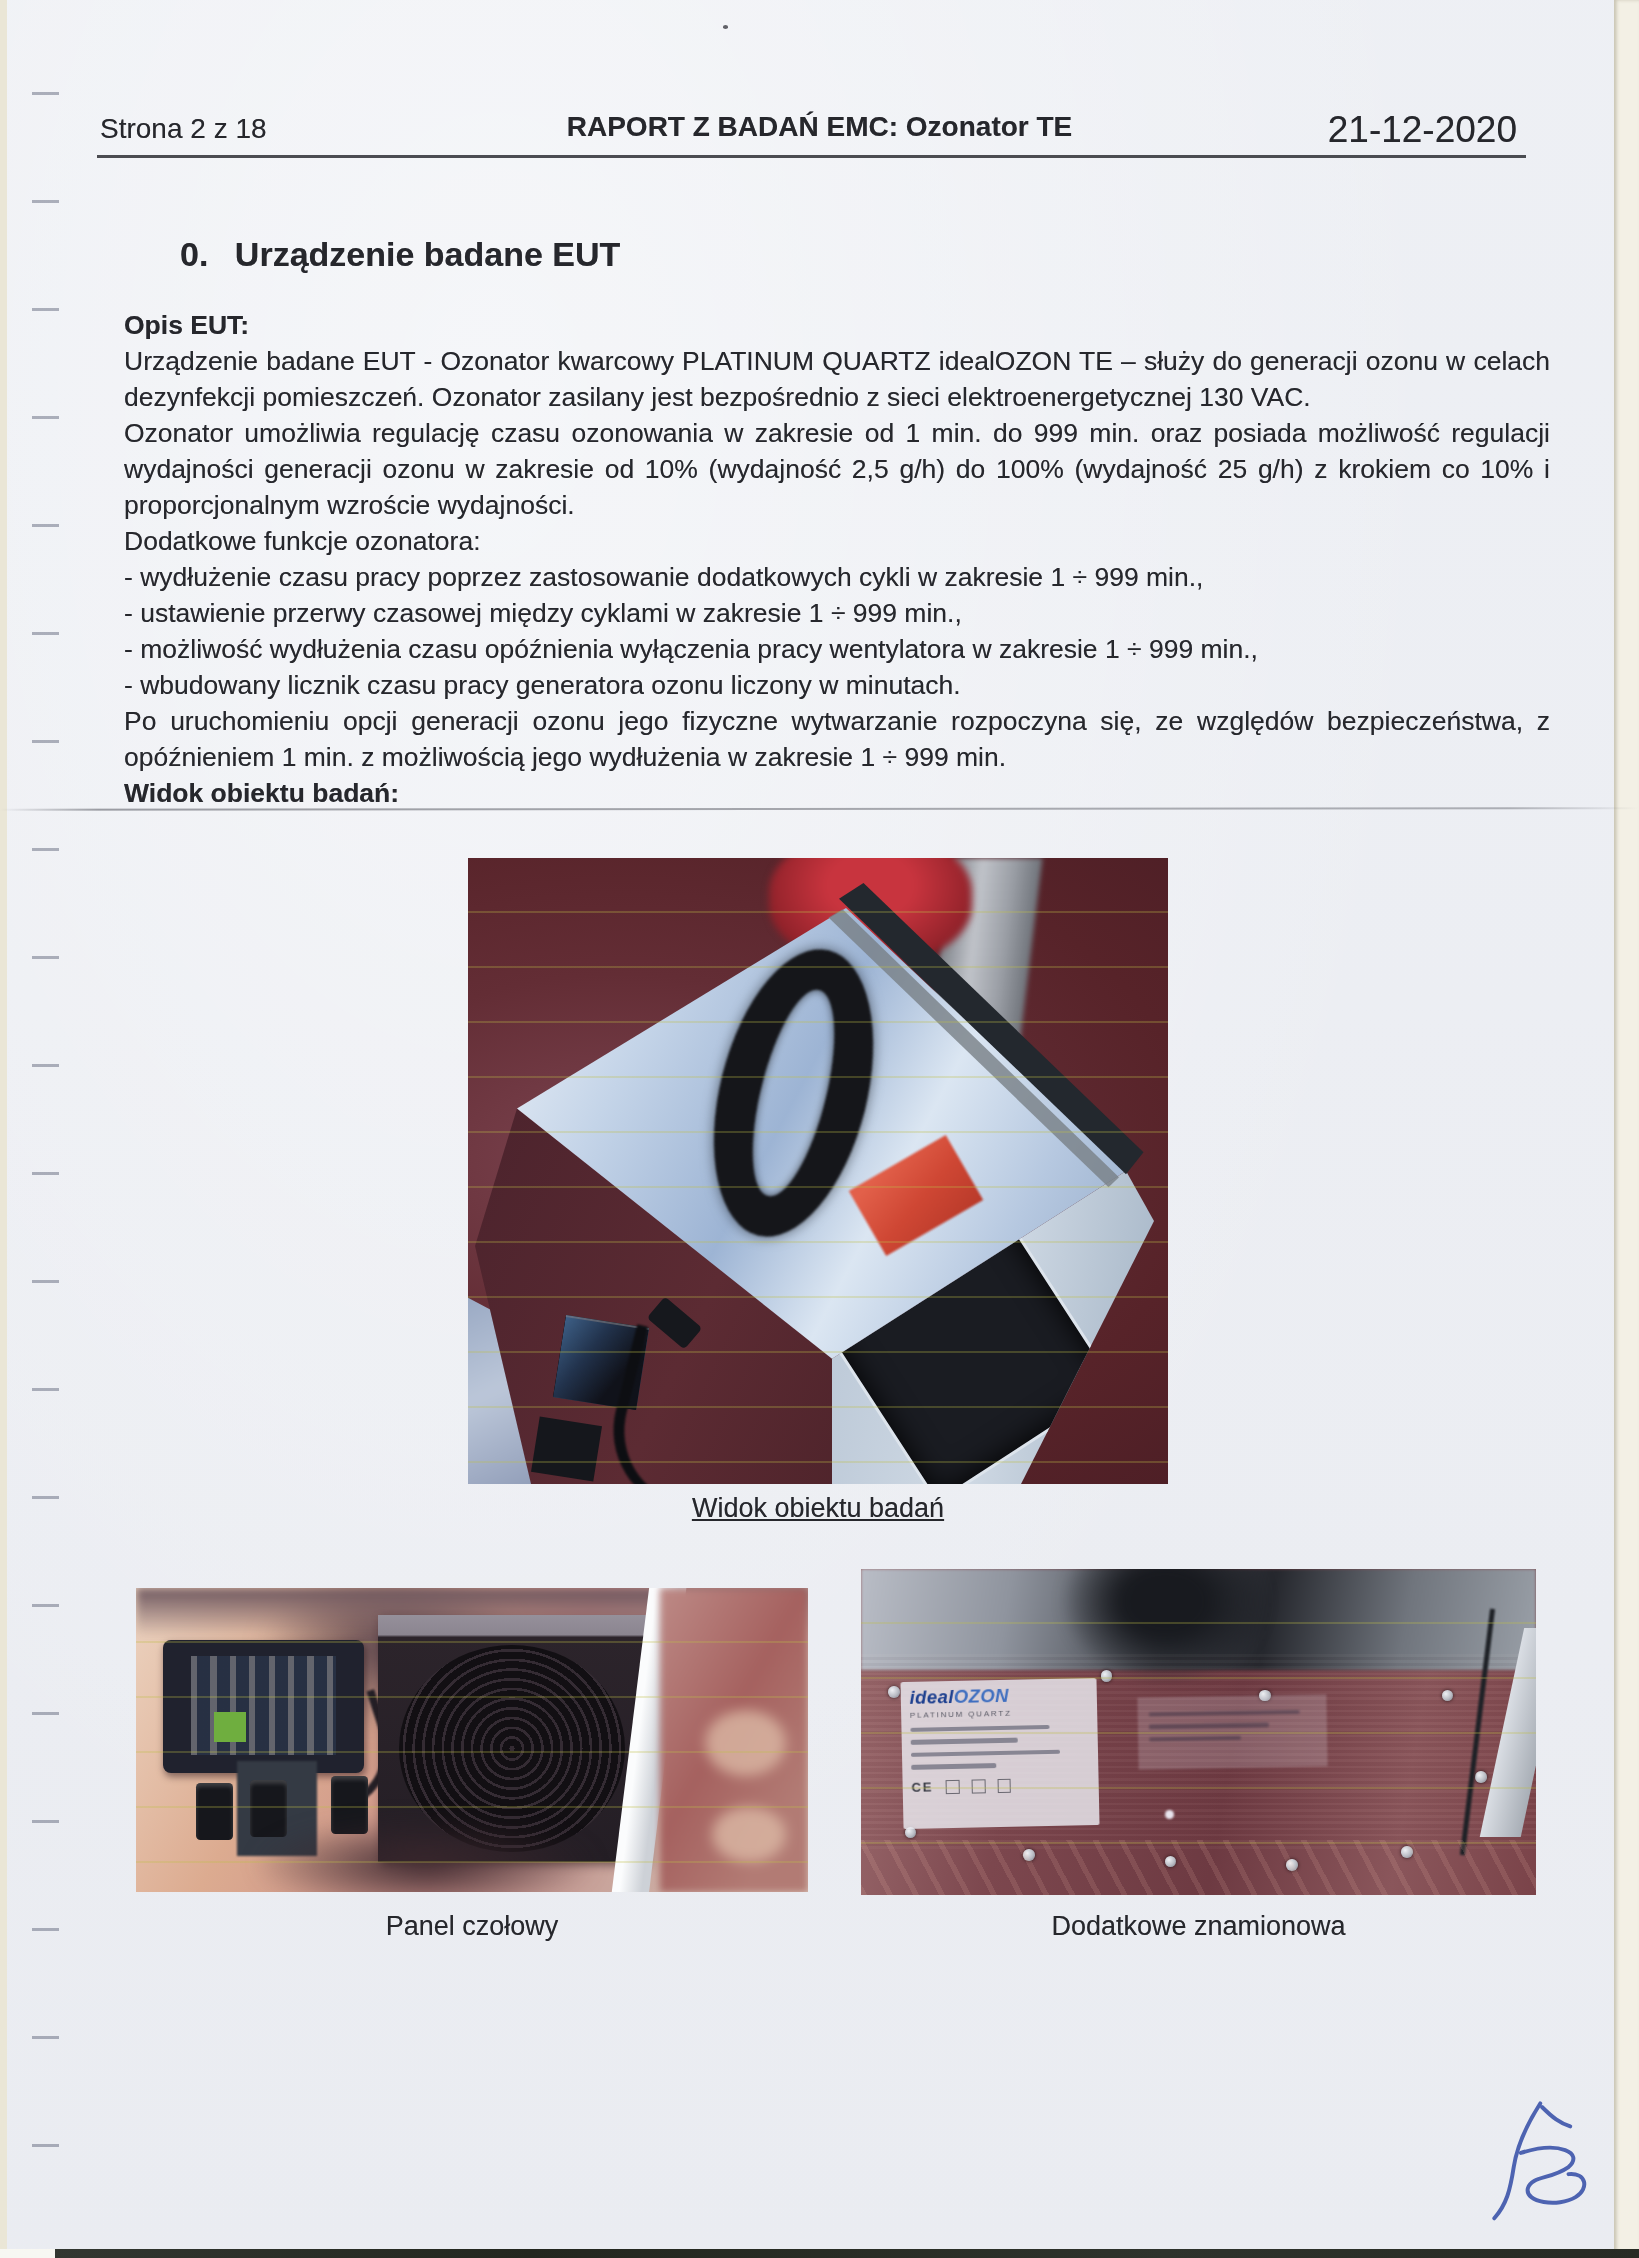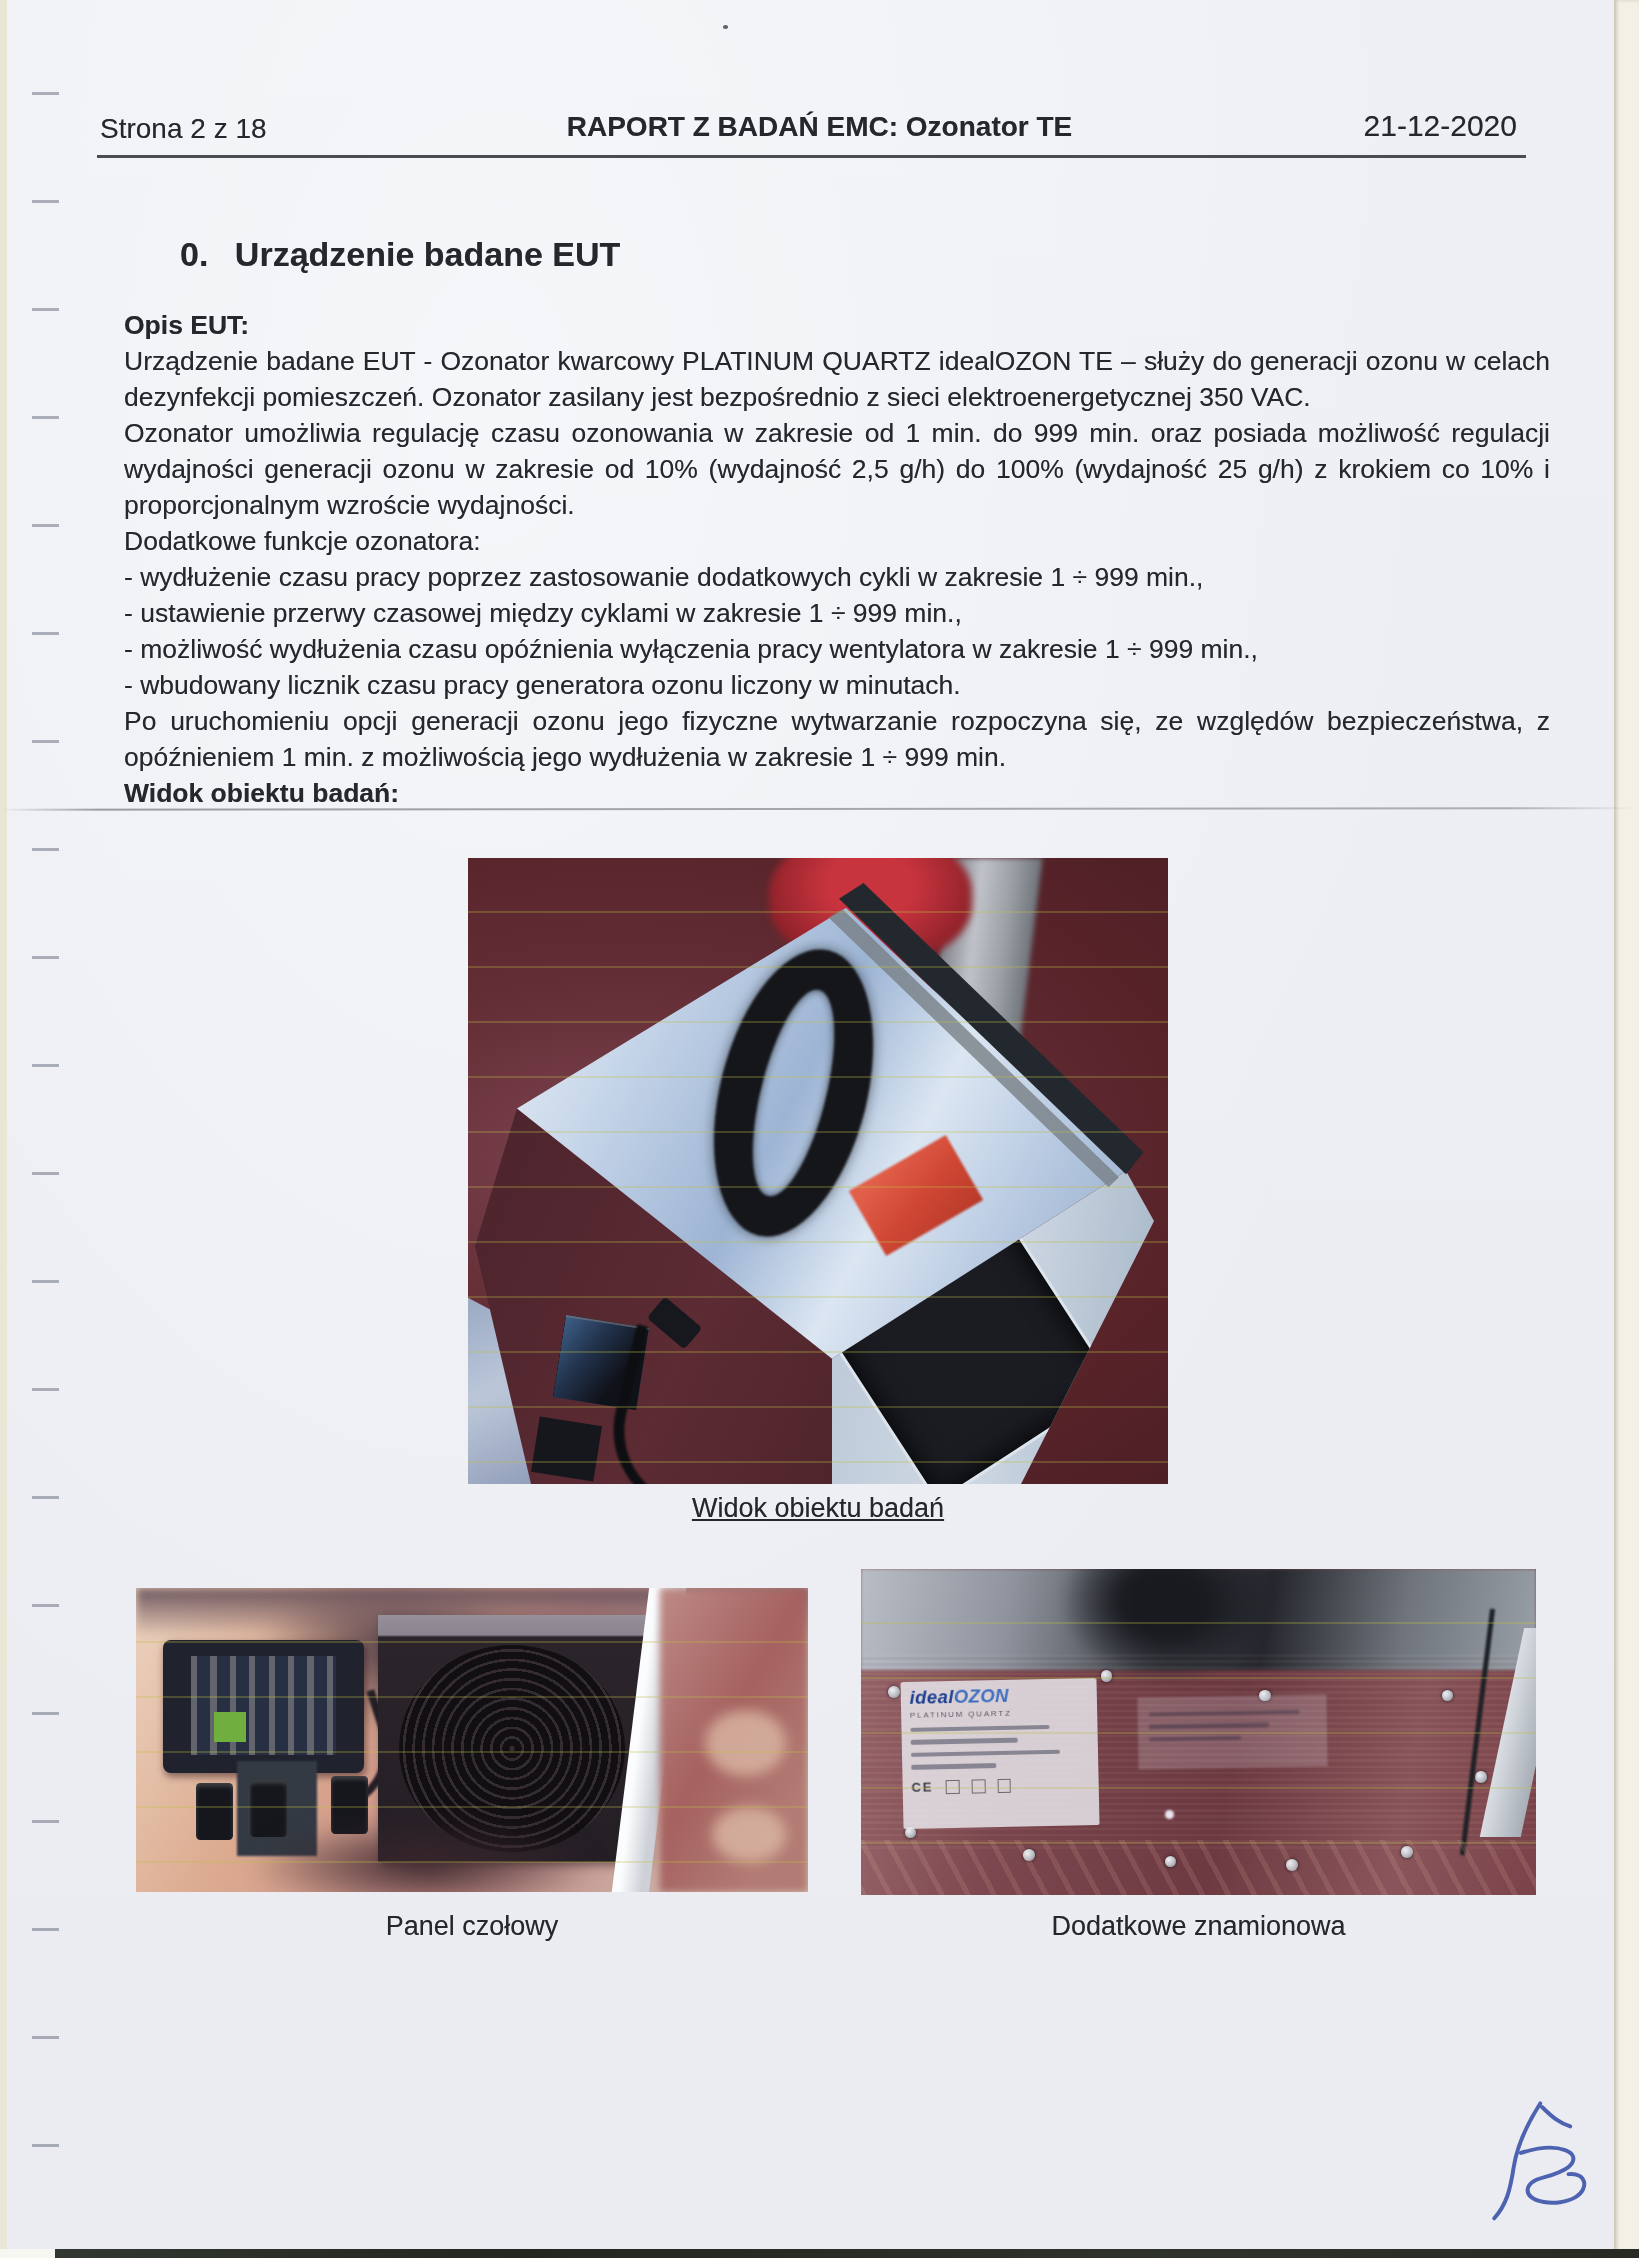--- a/index.html
+++ b/index.html
@@ -17,21 +17,21 @@
   .crease{position:absolute;left:0;top:808px;width:1639px;height:1.8px;transform:rotate(-.06deg);
           background:linear-gradient(90deg,rgba(115,117,124,0),rgba(108,110,118,.65) 6%,rgba(108,110,118,.5) 92%,rgba(115,117,124,0));}
   .speck{position:absolute;width:5.3px;height:3.5px;border-radius:50%;background:#3c3c44;opacity:.8;}
   .bottom-band{position:absolute;left:55px;top:2249px;width:1584px;height:9.7px;
                background:linear-gradient(90deg,#323731,#23271f 30%,#2e332c 70%,#272b24);}
   .bottom-white{position:absolute;left:0;top:2249px;width:55px;height:9.7px;background:#f7f7f2;}
 
   
   .h-pageno{position:absolute;left:100px;top:113px;font-size:28px;}
   .h-title{position:absolute;left:0;top:111px;width:1639px;text-align:center;font-size:28px;font-weight:700;}
-  .h-date{position:absolute;right:122px;top:109px;font-size:30px;}
+  .h-date{position:absolute;right:122px;top:109px;font-size:37px;}
   .h-rule{position:absolute;left:97px;top:155px;width:1429px;height:2.6px;background:#33343a;opacity:.88;}
 
   
   .sec{position:absolute;left:180px;top:235px;font-size:34px;font-weight:700;}
   .sec .num{margin-right:26.5px;}
 
   
   .body-block{position:absolute;left:124px;top:307px;width:1426px;font-size:26.5px;line-height:36px;}
   .body-block p{margin:0;text-align:justify;}
   .body-block .nojust{text-align:left;}
@@ -171,21 +171,21 @@
   <div class="h-title txt">RAPORT Z BADAŃ EMC: Ozonator TE</div>
   <div class="h-date txt">21-12-2020</div>
   <div class="h-rule"></div>
 
   <div class="sec txt">
     <span class="num">0.</span><span>Urządzenie badane EUT</span>
   </div>
 
   <div class="body-block txt">
     <p class="b nojust">Opis EUT:</p>
-    <p>Urządzenie badane EUT - Ozonator kwarcowy PLATINUM QUARTZ idealOZON TE – służy do generacji ozonu w celach dezynfekcji pomieszczeń. Ozonator zasilany jest bezpośrednio z sieci elektroenergetycznej 350 VAC.</p>
+    <p>Urządzenie badane EUT - Ozonator kwarcowy PLATINUM QUARTZ idealOZON TE – służy do generacji ozonu w celach dezynfekcji pomieszczeń. Ozonator zasilany jest bezpośrednio z sieci elektroenergetycznej 130 VAC.</p>
     <p>Ozonator umożliwia regulację czasu ozonowania w zakresie od 1 min. do 999 min. oraz posiada możliwość regulacji wydajności generacji ozonu w zakresie od 10% (wydajność 2,5 g/h) do 100% (wydajność 25 g/h) z krokiem co 10% i proporcjonalnym wzroście wydajności.</p>
     <p class="nojust">Dodatkowe funkcje ozonatora:</p>
     <p class="nojust">- wydłużenie czasu pracy poprzez zastosowanie dodatkowych cykli w zakresie 1 ÷ 999 min.,</p>
     <p class="nojust">- ustawienie przerwy czasowej między cyklami w zakresie 1 ÷ 999 min.,</p>
     <p class="nojust">- możliwość wydłużenia czasu opóźnienia wyłączenia pracy wentylatora w zakresie 1 ÷ 999 min.,</p>
     <p class="nojust">- wbudowany licznik czasu pracy generatora ozonu liczony w minutach.</p>
     <p>Po uruchomieniu opcji generacji ozonu jego fizyczne wytwarzanie rozpoczyna się, ze względów bezpieczeństwa, z opóźnieniem 1 min. z możliwością jego wydłużenia w zakresie 1 ÷ 999 min.</p>
     <p class="widok-label">Widok obiektu badań:</p>
   </div>
 

